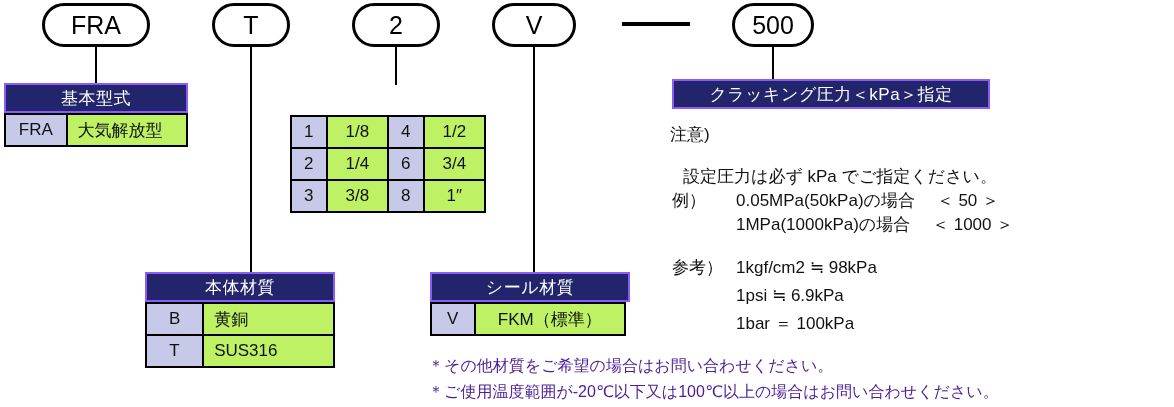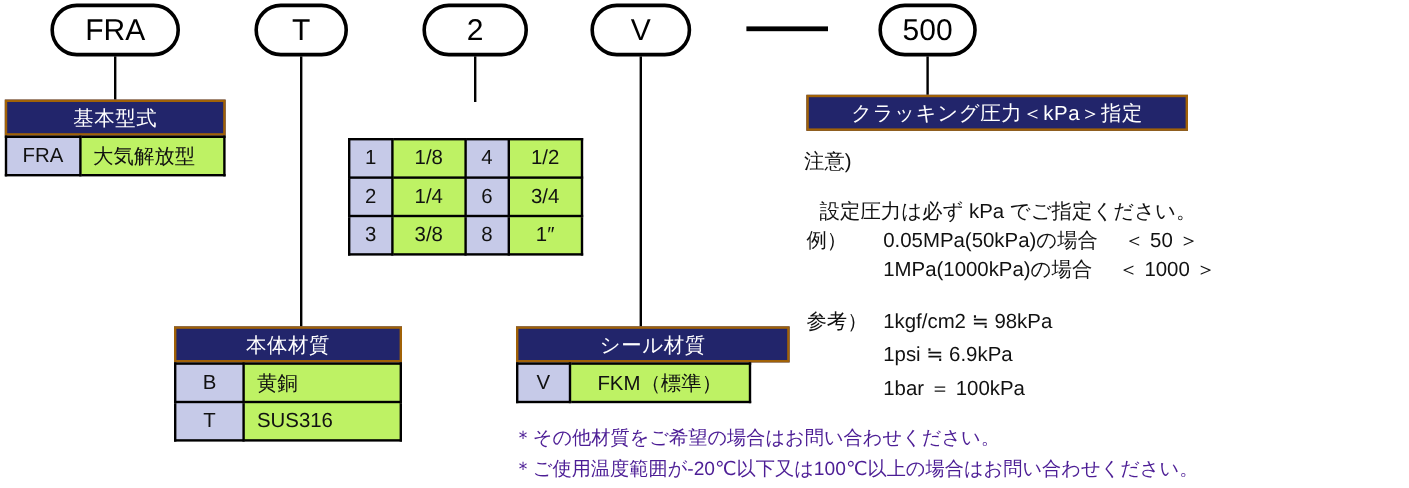--- a/index.html
+++ b/index.html
@@ -43,21 +43,21 @@
   .hdash {
     position: absolute;
     height: 4px;
     background: #000000;
   }
 
   
   .navybar {
     position: absolute;
     background: #22256b;
-    border: 2px solid #a16207;
+    border: 2px solid #8b5cf6;
     color: #ffffff;
     display: flex;
     align-items: center;
     justify-content: center;
     font-size: 17px;
     box-sizing: border-box;
     letter-spacing: 0.5px;
   }
 
   
@@ -179,21 +179,21 @@
       <td class="code" style="width:58px;">B</td>
       <td class="lbl" style="width:132px;font-family:Liberation Serif, serif;">黄銅</td>
     </tr>
     <tr>
       <td class="code">T</td>
       <td class="lbl">SUS316</td>
     </tr>
   </tbody>
     </table>
 
-  <div class="navybar" style="left:430px; top:272px; width:228px; height:30px;font-family:Liberation Mono, monospace;">
+  <div class="navybar" style="left:430px; top:272px; width:200px; height:30px;font-family:Liberation Mono, monospace;">
     <span>シール材質</span>
   </div>
   <table class="tbl" style="left:430px; top:302px; width:196px;">
     <tbody>
         <tr>
       <td class="code" style="width:44px;">V</td>
       <td class="ctr" style="width:152px;">FKM（標準）</td>
     </tr>
   </tbody>
     </table>

